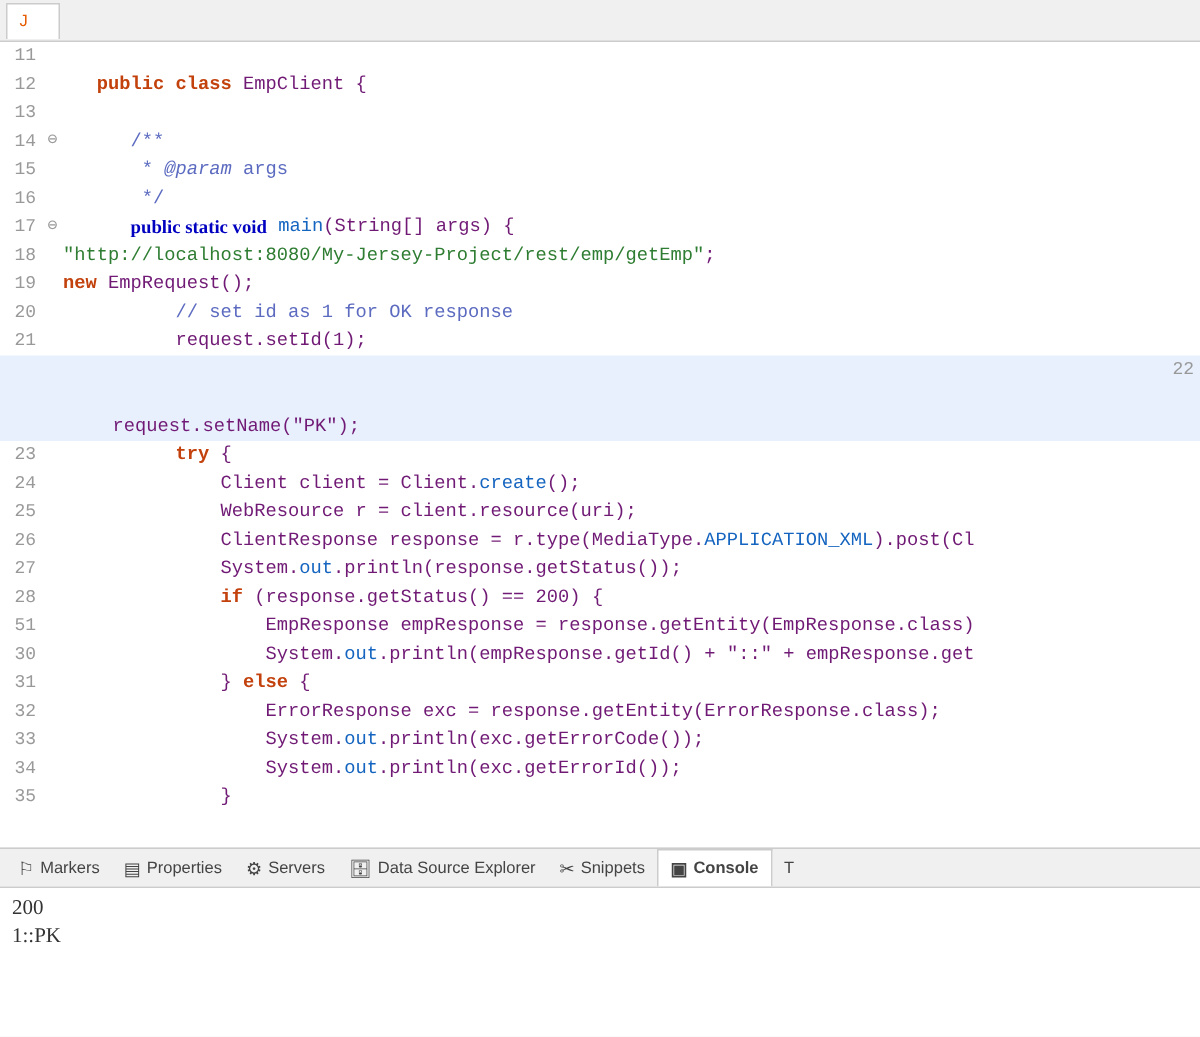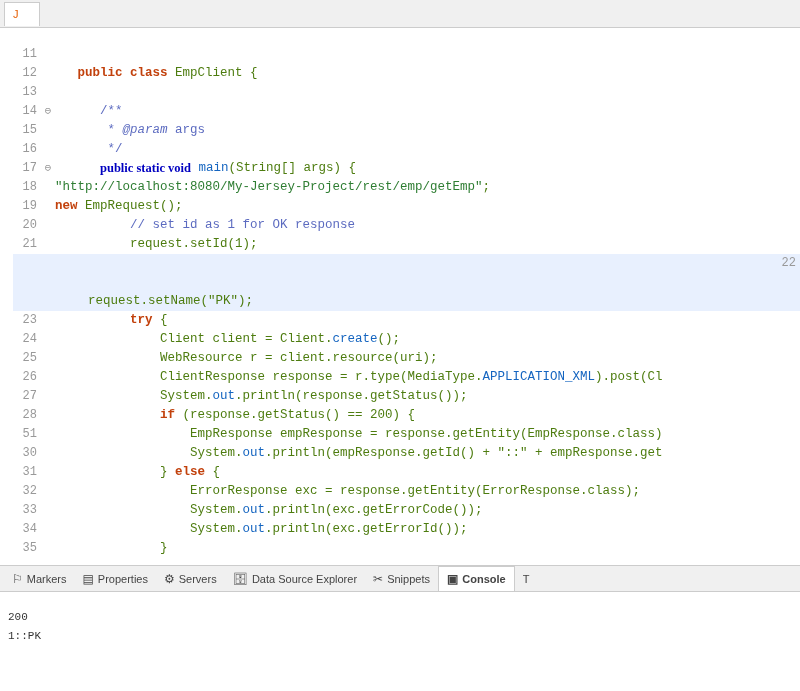--- a/index.html
+++ b/index.html
@@ -57,22 +57,21 @@
     .code-area {
       flex: 1;
       display: flex;
       overflow: hidden;
     }
 
     .code-lines {
       flex: 1;
       overflow: hidden;
       line-height: 19px;
-      padding-left: 13px;
-      margin-top: 17px;
+      padding-left: 0;
     }
 
     .code-line {
       display: flex;
       white-space: pre;
       line-height: 19px;
       font-size: 12.5px;
     }
 
     .code-line.highlighted {
@@ -81,21 +80,21 @@
     }
 
     
     .kw { color: #c2410c; font-weight: bold; }
     .kw2 { color: #0000c0; font-weight: bold; font-family: Liberation Serif, serif; }
     .str { color: #2e7d32; }
     .comment { color: #5c6bc0; }
     .javadoc { color: #5c6bc0; }
     .javadoc-tag { color: #5c6bc0; font-style: italic; }
     .method { color: #1565c0; }
-    .plain { color: #4d7c0f; }
+    .plain { color: #701a75; }
     .static-field { color: #1565c0; }
 
     
     .bottom-tabs {
       background: #f0f0f0;
       border-top: 1px solid #ccc;
       display: flex;
       align-items: center;
       height: 26px;
       padding: 0 4px;
@@ -119,24 +118,24 @@
     }
     .bottom-tab-icon {
       font-size: 12px;
     }
 
     
     .console {
       background: #fff;
       border-top: 1px solid #ccc;
       height: 100px;
-      font-family: Liberation Mono, monospace;
-      font-size: 11px;
+      font-family: Liberation Serif, serif;
+      font-size: 14px;
       line-height: 19px;
-      padding: 16px 8px;
+      padding: 4px 8px;
       overflow: hidden;
     }
     .console-terminated {
       color: #666;
     }
     .console-output {
       color: #333;
     }
 
     .line-num-cell {

